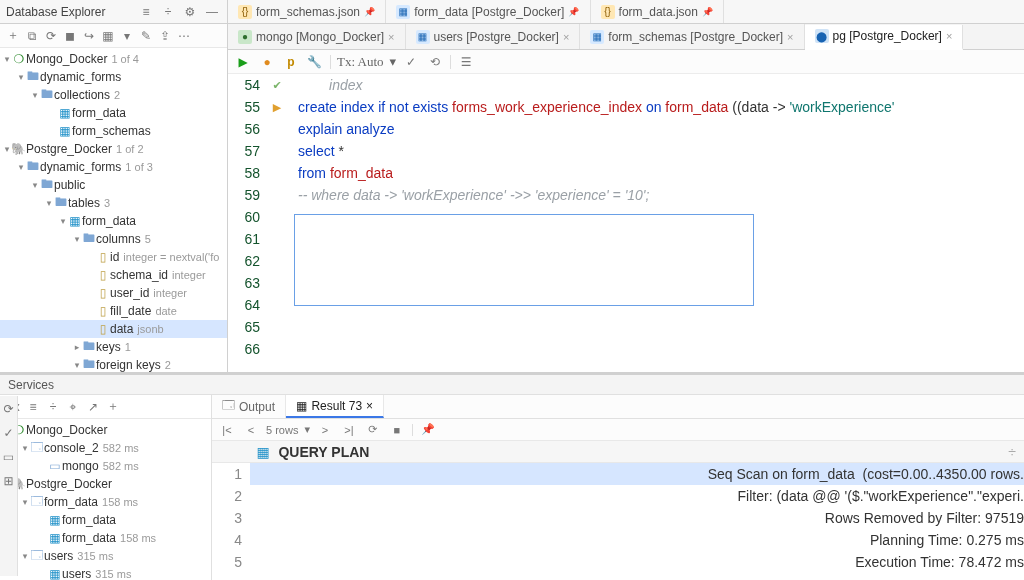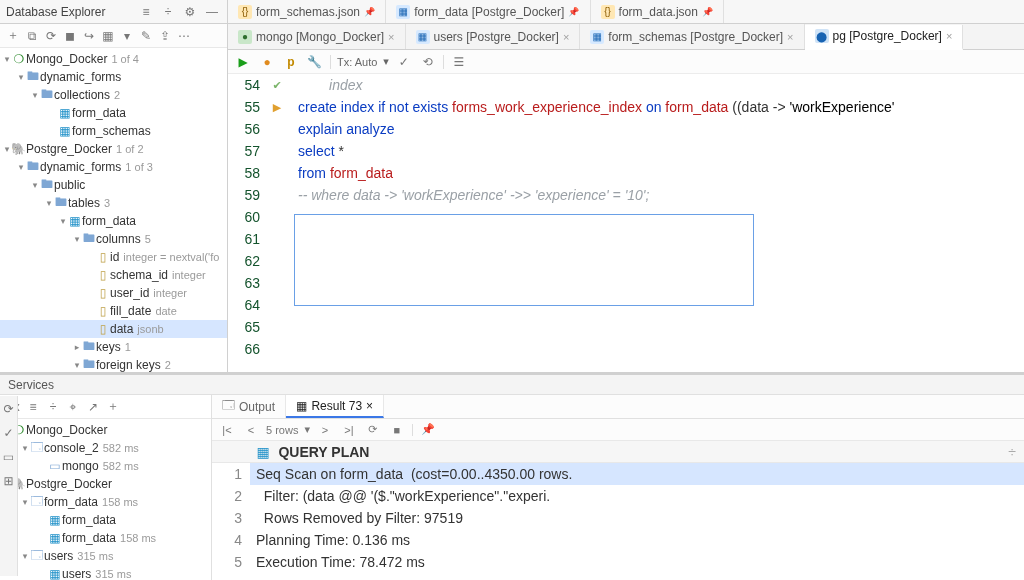--- a/index.html
+++ b/index.html
@@ -41,29 +41,29 @@
   .edtabs { display: flex; align-items: center; height: 26px; background: #f4f4f4; border-bottom: 1px solid #d0d0d0; }
   .edtab { display: flex; align-items: center; gap: 4px; padding: 0 10px; height: 100%; border-right: 1px solid #e0e0e0; cursor: pointer; color: #555; }
   .edtab.active { background: #fff; border-bottom: 2px solid #fff; margin-bottom: -1px; color: #222; }
   .edtab .close { color: #a0a0a0; font-size: 11px; }
   .ic-mongo { background: #c9e7c9; color: #2e6e2e; }
   .ic-pg    { background: #cfe3f7; color: #1763b3; }
 
   .edtoolbar { display: flex; align-items: center; height: 24px; gap: 6px; padding: 0 6px; border-bottom: 1px solid #ececec; background: #fcfcfc; }
   .play { color: #1a9e1a; }
   .rec  { color: #e08b1f; }
-  .tx   { font-size: 11px; color: #666; }
+  .tx   { font-size: 13px; color: #666; font-family: Liberation Serif, serif; }
 
   .codewrap { display: flex; flex: 1; min-height: 0; overflow: hidden; font-family: "JetBrains Mono", Consolas, monospace; font-size: 14px; line-height: 22px; }
   .gutter-ln { width: 40px; text-align: right; color: #14532d; padding-right: 8px; background: #fff; }
   .gutter-mk { width: 18px; background: #fff; font-size: 11px; color: #7bb56a; text-align: center; }
   .code { flex: 1; position: relative; }
   .code .line { padding-left: 12px; white-space: pre; }
   .kw  { color: #0a3cc2; }
-  .str { color: #000000; }
+  .str { color: #0f766e; }
   .cm  { color: #9aa0a6; font-style: italic; }
   .ident { color: #b91c1c; }
   .selbox { position: absolute; border: 1px solid #6aa0e6; pointer-events: none; }
   .line.hl { background: #fff7e0; }
 
   
   .services { height: 208px; border-top: 3px solid #d0d0d0; display: flex; flex-direction: column; background: #fff; }
   .svhead { height: 20px; display: flex; align-items: center; padding: 0 8px; background: #f4f4f4; border-bottom: 1px solid #e0e0e0; font-size: 12px; color: #555; }
   .svbody { flex: 1; display: flex; min-height: 0; }
   .svtree { width: 212px; border-right: 1px solid #e0e0e0; overflow: auto; }
@@ -72,21 +72,21 @@
   .restabs { display: flex; align-items: center; height: 24px; border-bottom: 1px solid #e0e0e0; gap: 0; background: #fcfcfc; }
   .restab { padding: 0 10px; height: 100%; display: flex; align-items: center; gap: 4px; border-right: 1px solid #e8e8e8; cursor: pointer; color: #666; }
   .restab.active { border-bottom: 2px solid #3b78e7; color: #222; background: #fff; }
   .resbar { display: flex; align-items: center; height: 22px; border-bottom: 1px solid #e8e8e8; gap: 6px; padding: 0 6px; font-size: 11px; color: #777; background: #fcfcfc; }
   .result { flex: 1; overflow: auto; font-family: "JetBrains Mono", Consolas, monospace; font-size: 14px; line-height: 22px; }
   .rcols { display: flex; align-items: flex-start; border-bottom: 1px solid #e8e8e8; background: #f6f6f6; height: 22px; }
   .rcols .rn { width: 38px; }
   .rcols .ch { flex: 1; padding-left: 6px; font-family: "JetBrains Mono", Consolas, monospace; }
   .rrow { display: flex; }
   .rrow .rn { width: 38px; text-align: right; padding-right: 8px; color: #888; }
-  .rrow .rc { flex: 1; white-space: pre; padding-left: 6px; }
+  .rrow .rc { flex: 1; white-space: pre; padding-left: 6px; text-align: right; }
   .rrow.sel .rc { background: #d6e6ff; }
 
 </style>
 </head>
 <body>
 
 <div class="root">
 
   <div class="filetabs">
     <div style="width:228px;border-right:1px solid #d0d0d0;height:100%;display:flex;align-items:center;">
@@ -422,21 +422,21 @@
               <div class="rrow">
                 <div class="rn">2</div>
                 <div class="rc">  Filter: (data @@ '($."workExperience"."experi.</div>
               </div>
               <div class="rrow">
                 <div class="rn">3</div>
                 <div class="rc">  Rows Removed by Filter: 97519</div>
               </div>
               <div class="rrow">
                 <div class="rn">4</div>
-                <div class="rc">Planning Time: 0.136 ms</div>
+                <div class="rc">Planning Time: 0.275 ms</div>
               </div>
               <div class="rrow">
                 <div class="rn">5</div>
                 <div class="rc">Execution Time: 78.472 ms</div>
               </div>
             </div>
         </div>
       </div>
     </div>
   </div>

